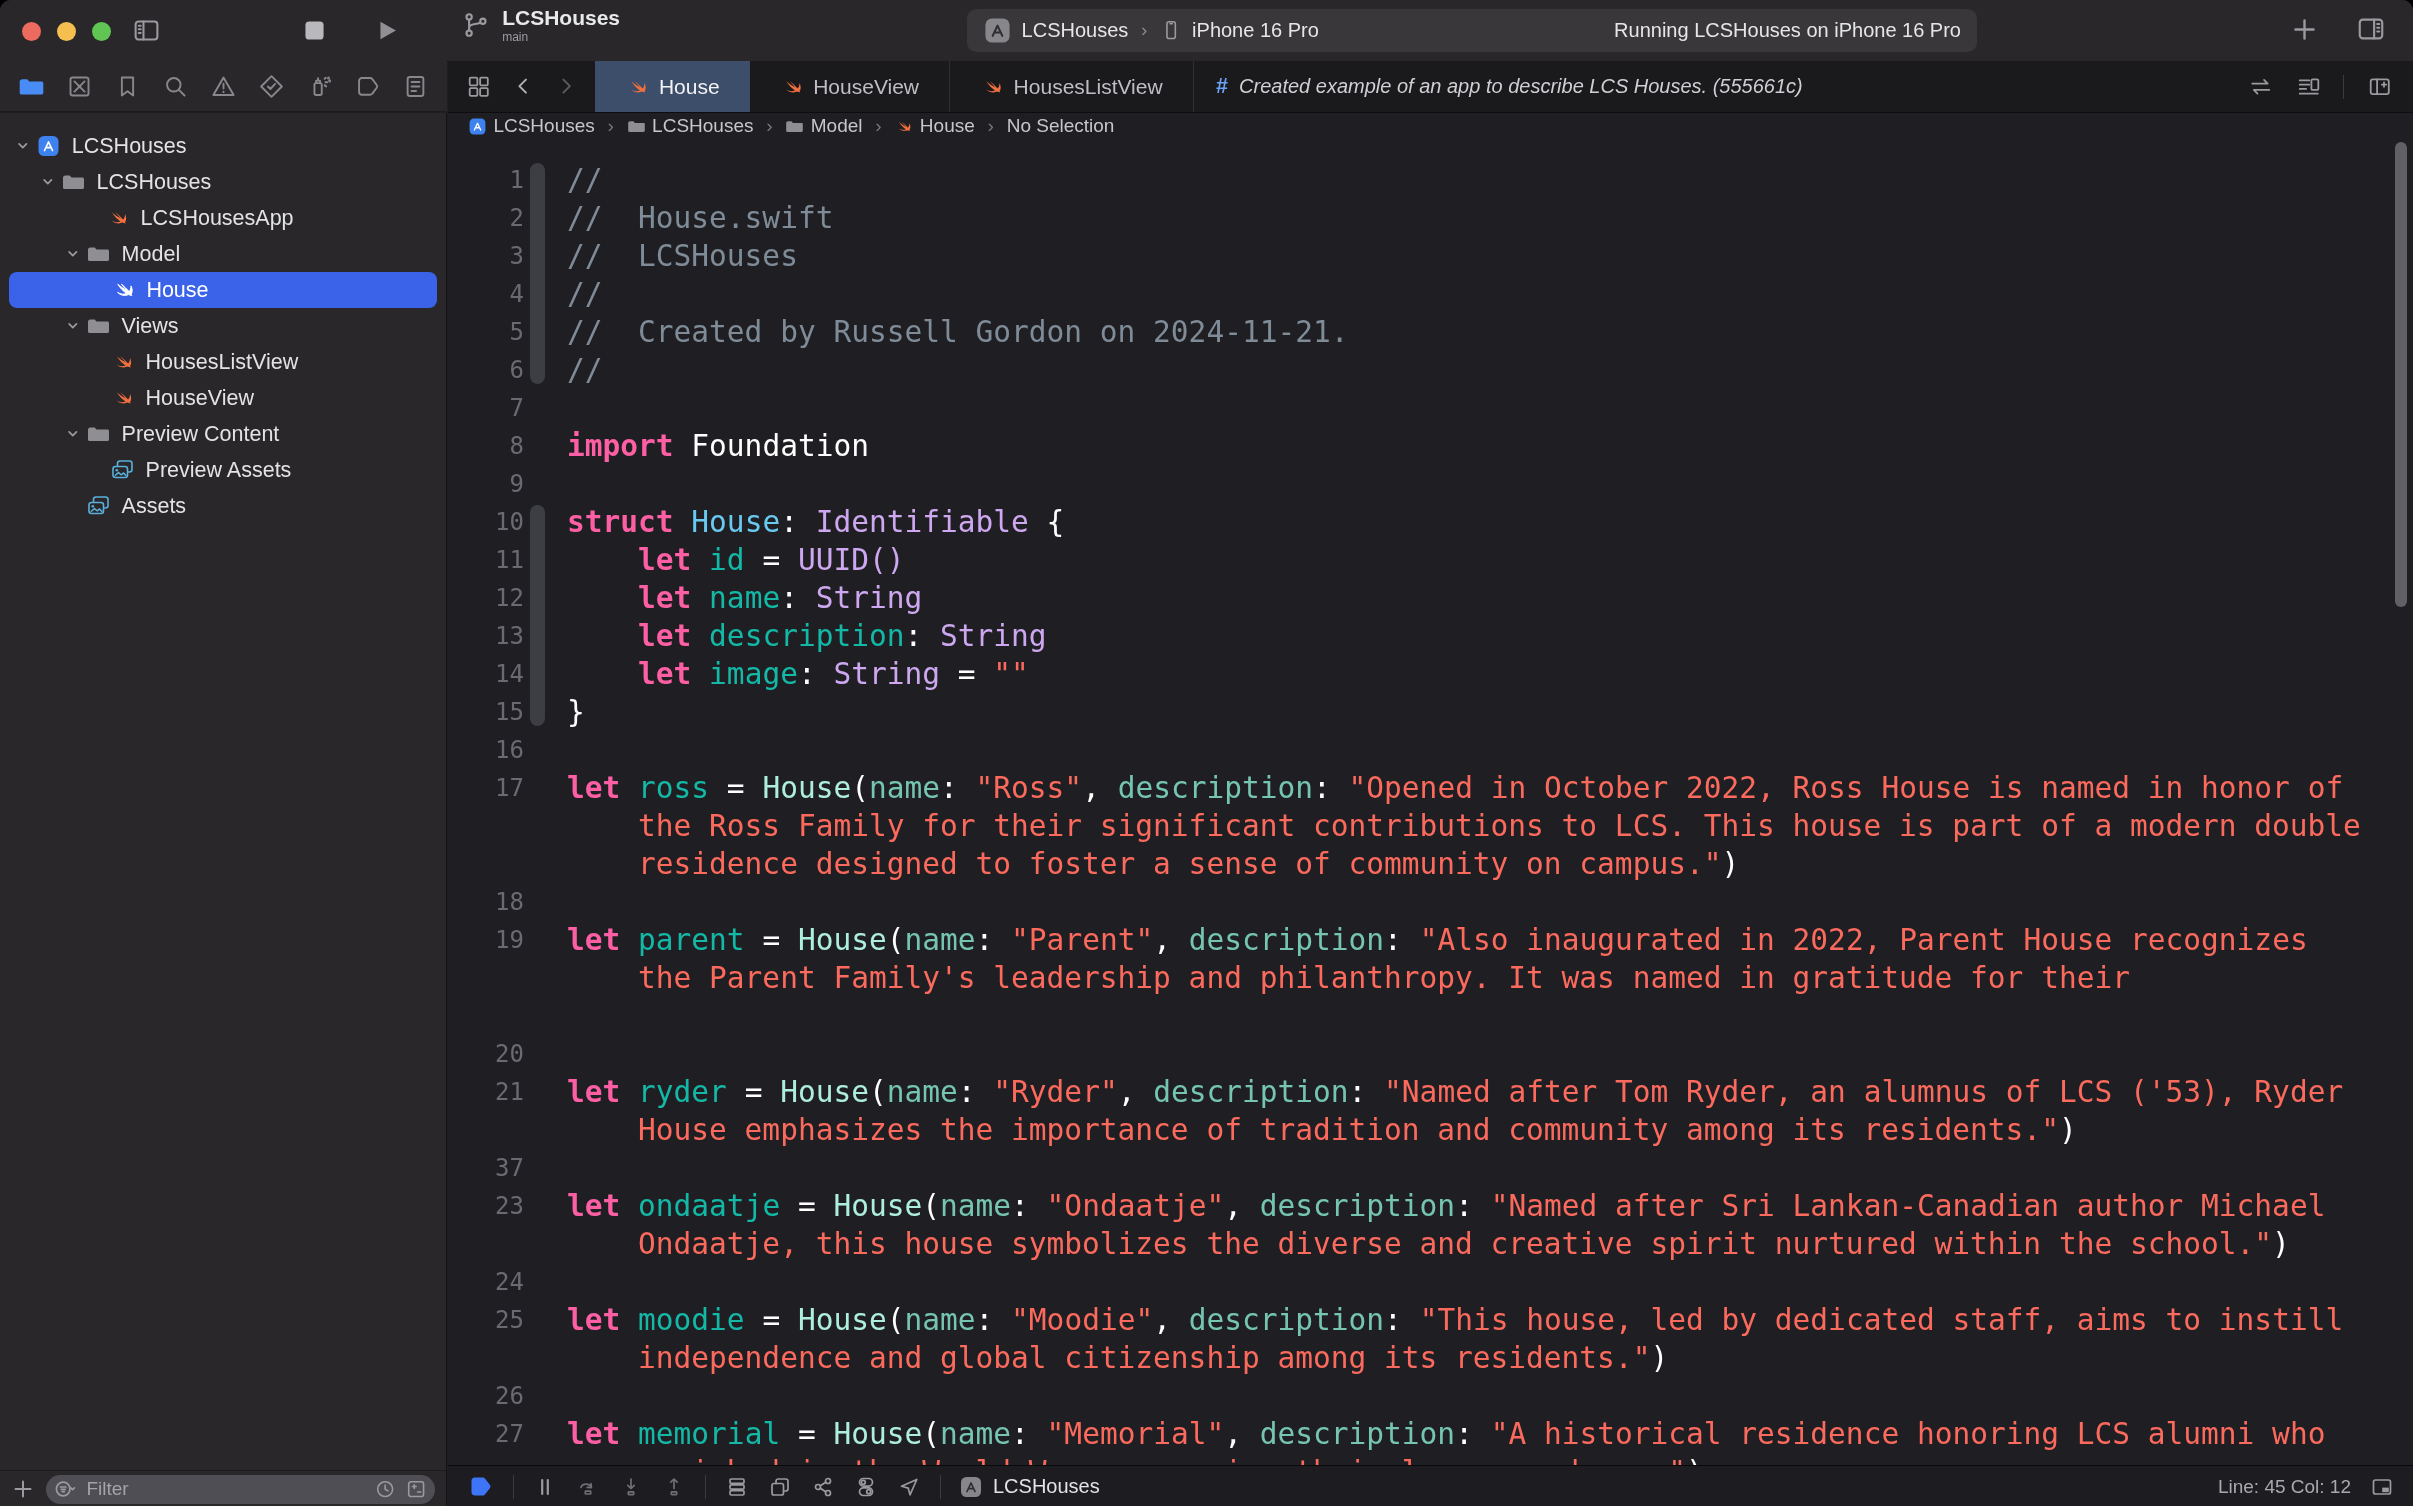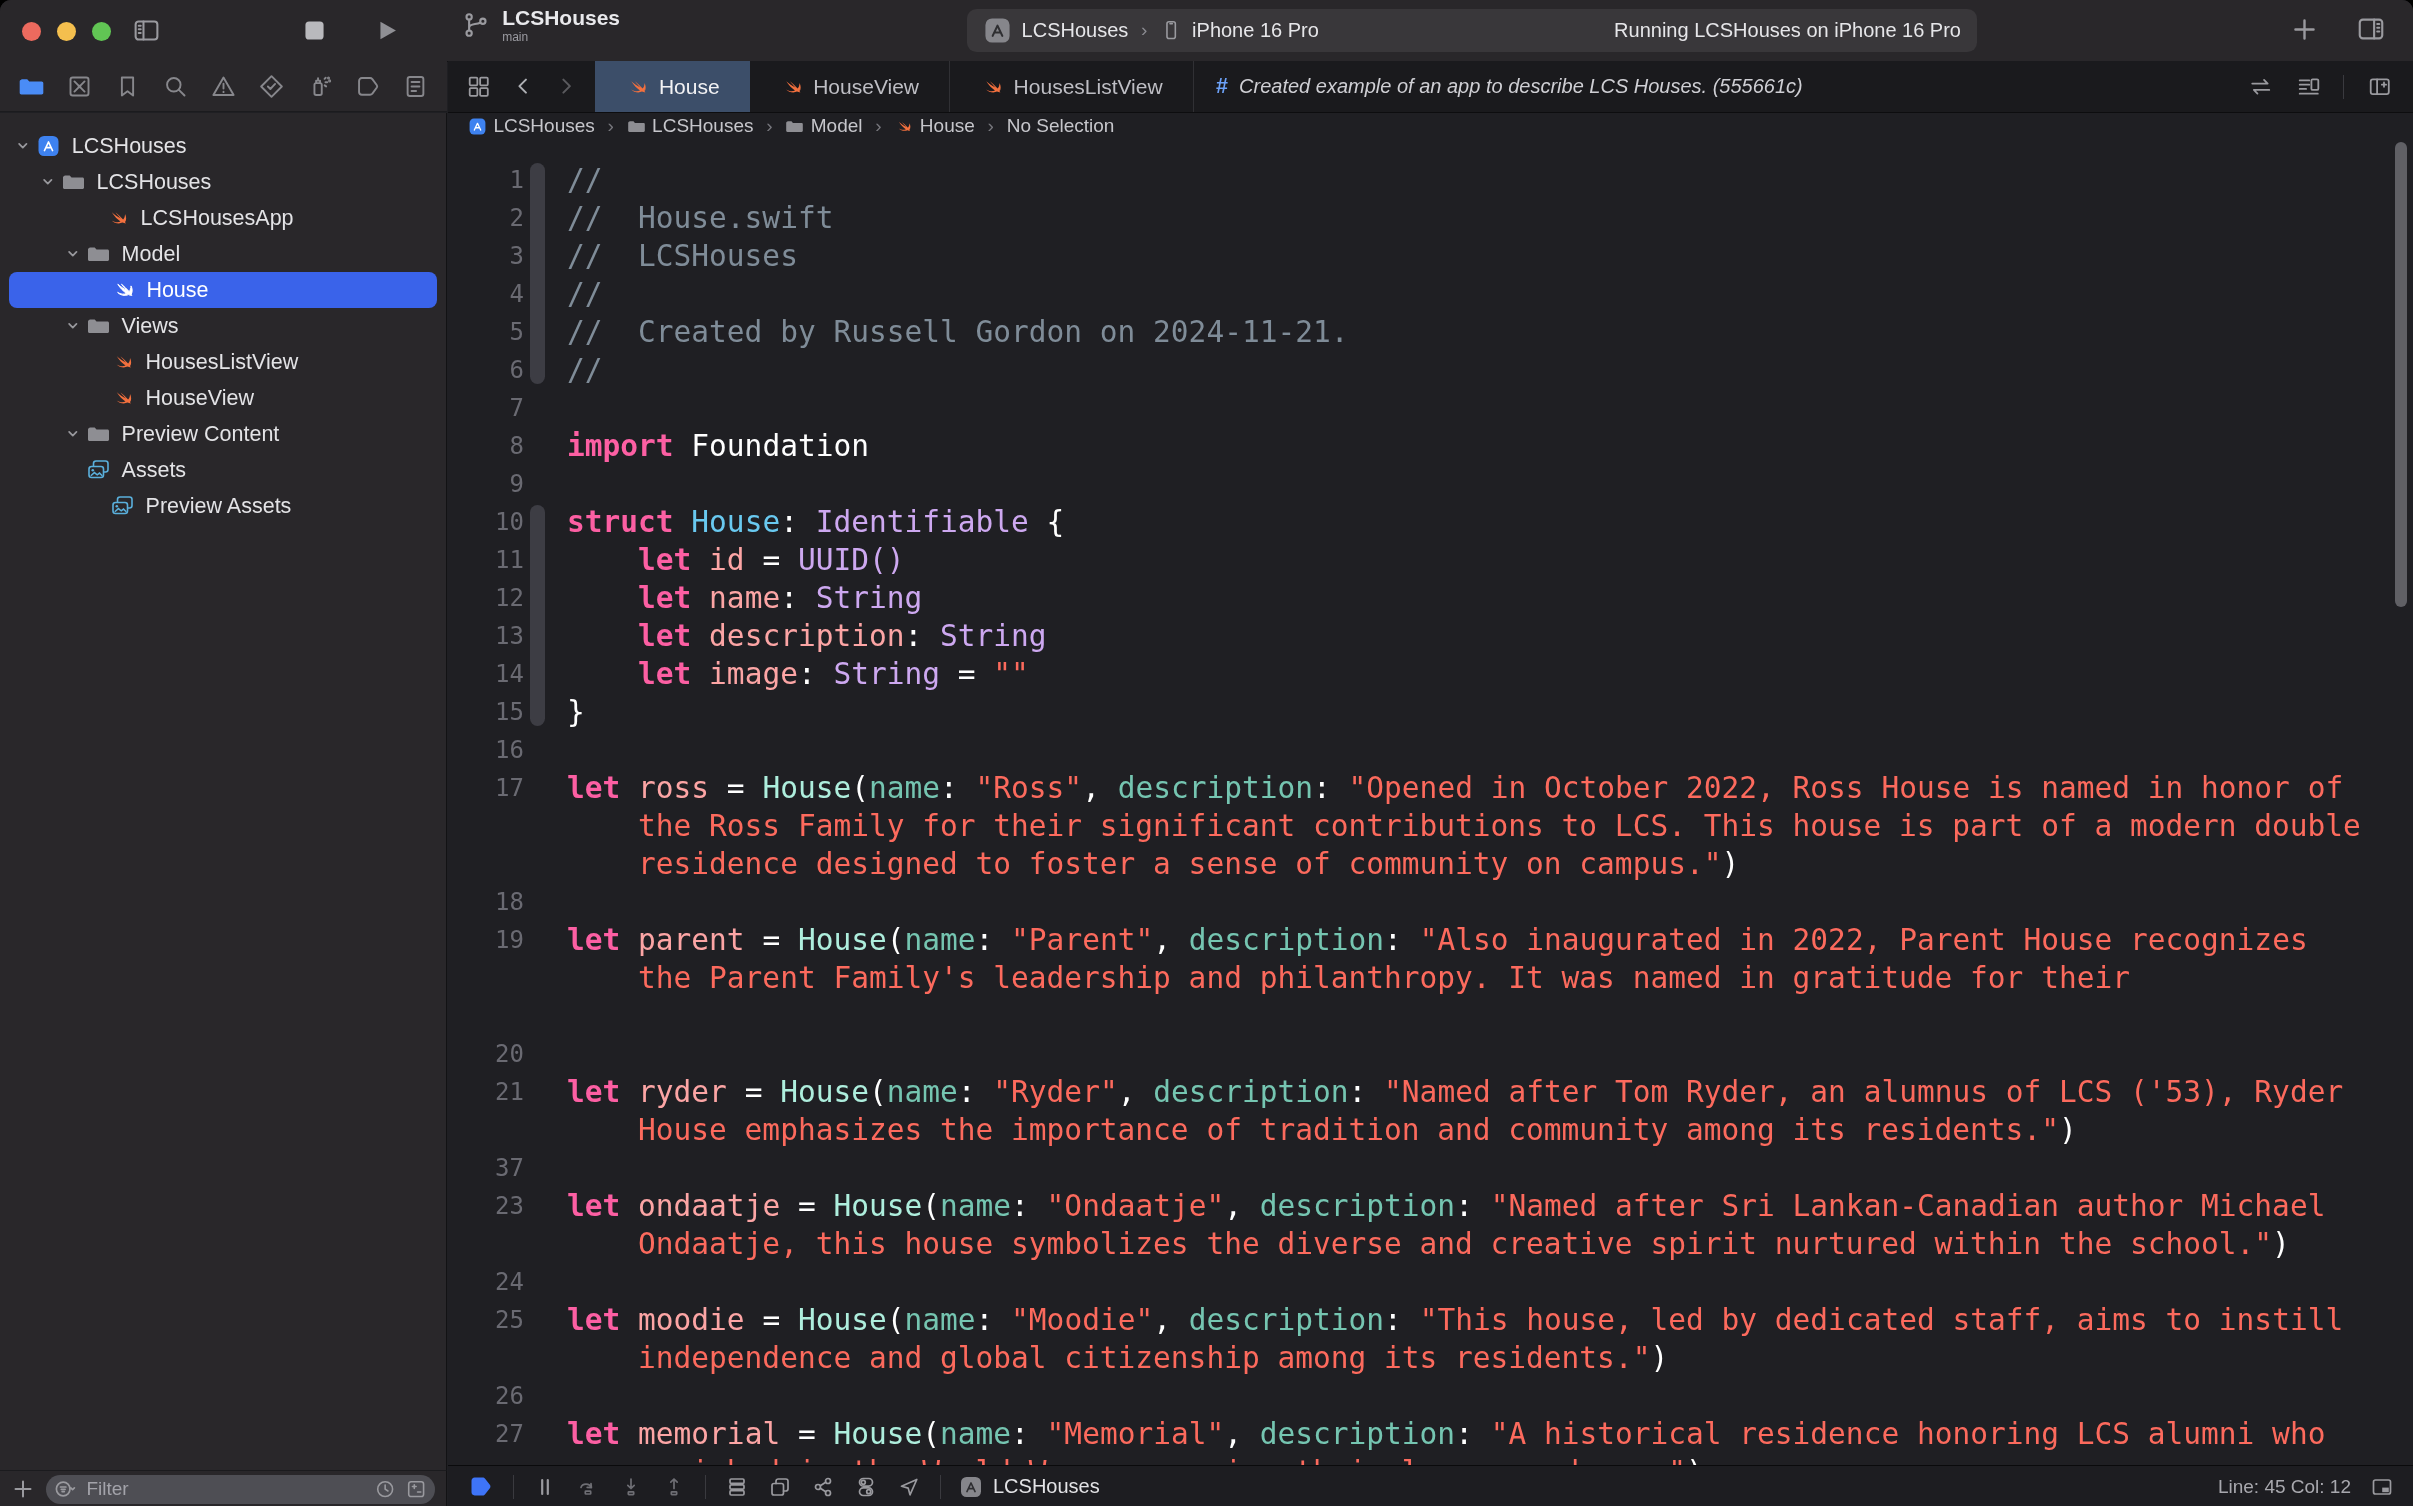--- a/index.html
+++ b/index.html
@@ -58,21 +58,21 @@
 
   
   .editor{position:absolute;left:448px;top:139px;right:0;bottom:42px;background:#1F1F23;overflow:hidden;}
   .codepane{position:relative;padding-top:21.5px;font-family:"DejaVu Sans Mono",monospace;font-size:29.5px;}
   .crow{height:38px;line-height:38px;display:flex;white-space:pre;}
   .ln{width:76px;text-align:right;color:#6A6A72;font-size:24px;flex:none;}
   .code{padding-left:43px;flex:none;}
   .k{color:#FC5FA3;font-weight:700;}
   .cm{color:#7F8C98;}
   .s{color:#FC6A5D;}
-  .d{color:#fca5a5;}
+  .d{color:#14b8a6;}
   .td{color:#69C9F0;}
   .t{color:#CDA8F0;}
   .pc{color:#AEEEDD;}
   .al{color:#75C5B1;}
   .p{color:#FFFFFF;}
   .ribbon{position:absolute;left:82px;width:15px;border-radius:8px;background:#3D3D44;}
   .sbthumb{position:absolute;right:6.4px;top:3.2px;width:11.2px;height:465px;border-radius:6.4px;background:rgba(150,150,156,.55);}
 
   
   .debugbar{position:absolute;left:448px;right:0;bottom:0;height:42px;background:#1D1D21;border-top:0.8px solid #0a0a0c;display:flex;align-items:center;padding:0 19px;gap:19px;box-sizing:border-box;color:#9A9A9F;}
@@ -378,43 +378,43 @@
               <path d="M7 9.5l5 5 5-5"></path>
             </svg>
           </span>
           <span class="ficon">
             <svg viewBox="0 0 24 24" width="100%" height="100%">
               <path fill="#8E8E93" d="M3 5.5h5.2l1.8 2H21c.8 0 1.5.7 1.5 1.5v8.5c0 .8-.7 1.5-1.5 1.5H3c-.8 0-1.5-.7-1.5-1.5v-10c0-.8.7-1.5 1.5-1.5z"></path>
             </svg>
           </span>
           <span>Preview Content</span>
         </div>
-        <div class="trow" style="padding-left: 61px;">
+        <div class="trow" style="padding-left: 85px;">
           <span class="chev"></span>
           <span class="ficon">
             <svg viewBox="0 0 24 24" width="100%" height="100%">
               <rect x="7" y="3" width="14.5" height="11" rx="2.5" fill="none" stroke="#5AB0DC" stroke-width="1.6"></rect>
               <rect x="2.5" y="8.5" width="14.5" height="11" rx="2.5" fill="#29272A" stroke="#5AB0DC" stroke-width="1.6"></rect>
               <circle cx="6.3" cy="12.3" r="1.3" fill="#5AB0DC"></circle>
               <path d="M4.3 17.8l3.6-3.2 2.8 2.3 2.3-1.8 2.8 2.7" stroke="#5AB0DC" stroke-width="1.5" fill="none"></path>
             </svg>
           </span>
-          <span>Assets</span>
-        </div>
-        <div class="trow" style="padding-left: 85px;">
+          <span>Preview Assets</span>
+        </div>
+        <div class="trow" style="padding-left: 61px;">
           <span class="chev"></span>
           <span class="ficon">
             <svg viewBox="0 0 24 24" width="100%" height="100%">
               <rect x="7" y="3" width="14.5" height="11" rx="2.5" fill="none" stroke="#5AB0DC" stroke-width="1.6"></rect>
               <rect x="2.5" y="8.5" width="14.5" height="11" rx="2.5" fill="#29272A" stroke="#5AB0DC" stroke-width="1.6"></rect>
               <circle cx="6.3" cy="12.3" r="1.3" fill="#5AB0DC"></circle>
               <path d="M4.3 17.8l3.6-3.2 2.8 2.3 2.3-1.8 2.8 2.7" stroke="#5AB0DC" stroke-width="1.5" fill="none"></path>
             </svg>
           </span>
-          <span>Preview Assets</span>
+          <span>Assets</span>
         </div>
       </div>
   </div>
   <div class="filterbar">
     <span class="ic" style="width:24px;height:24px">
         <svg viewBox="0 0 24 24" width="100%" height="100%" fill="none" stroke="currentColor" stroke-width="1.7" stroke-linecap="round" stroke-linejoin="round">
           <path d="M12 4.5v15M4.5 12h15" stroke-width="2"></path>
         </svg>
       </span>
     <div class="ffield">

